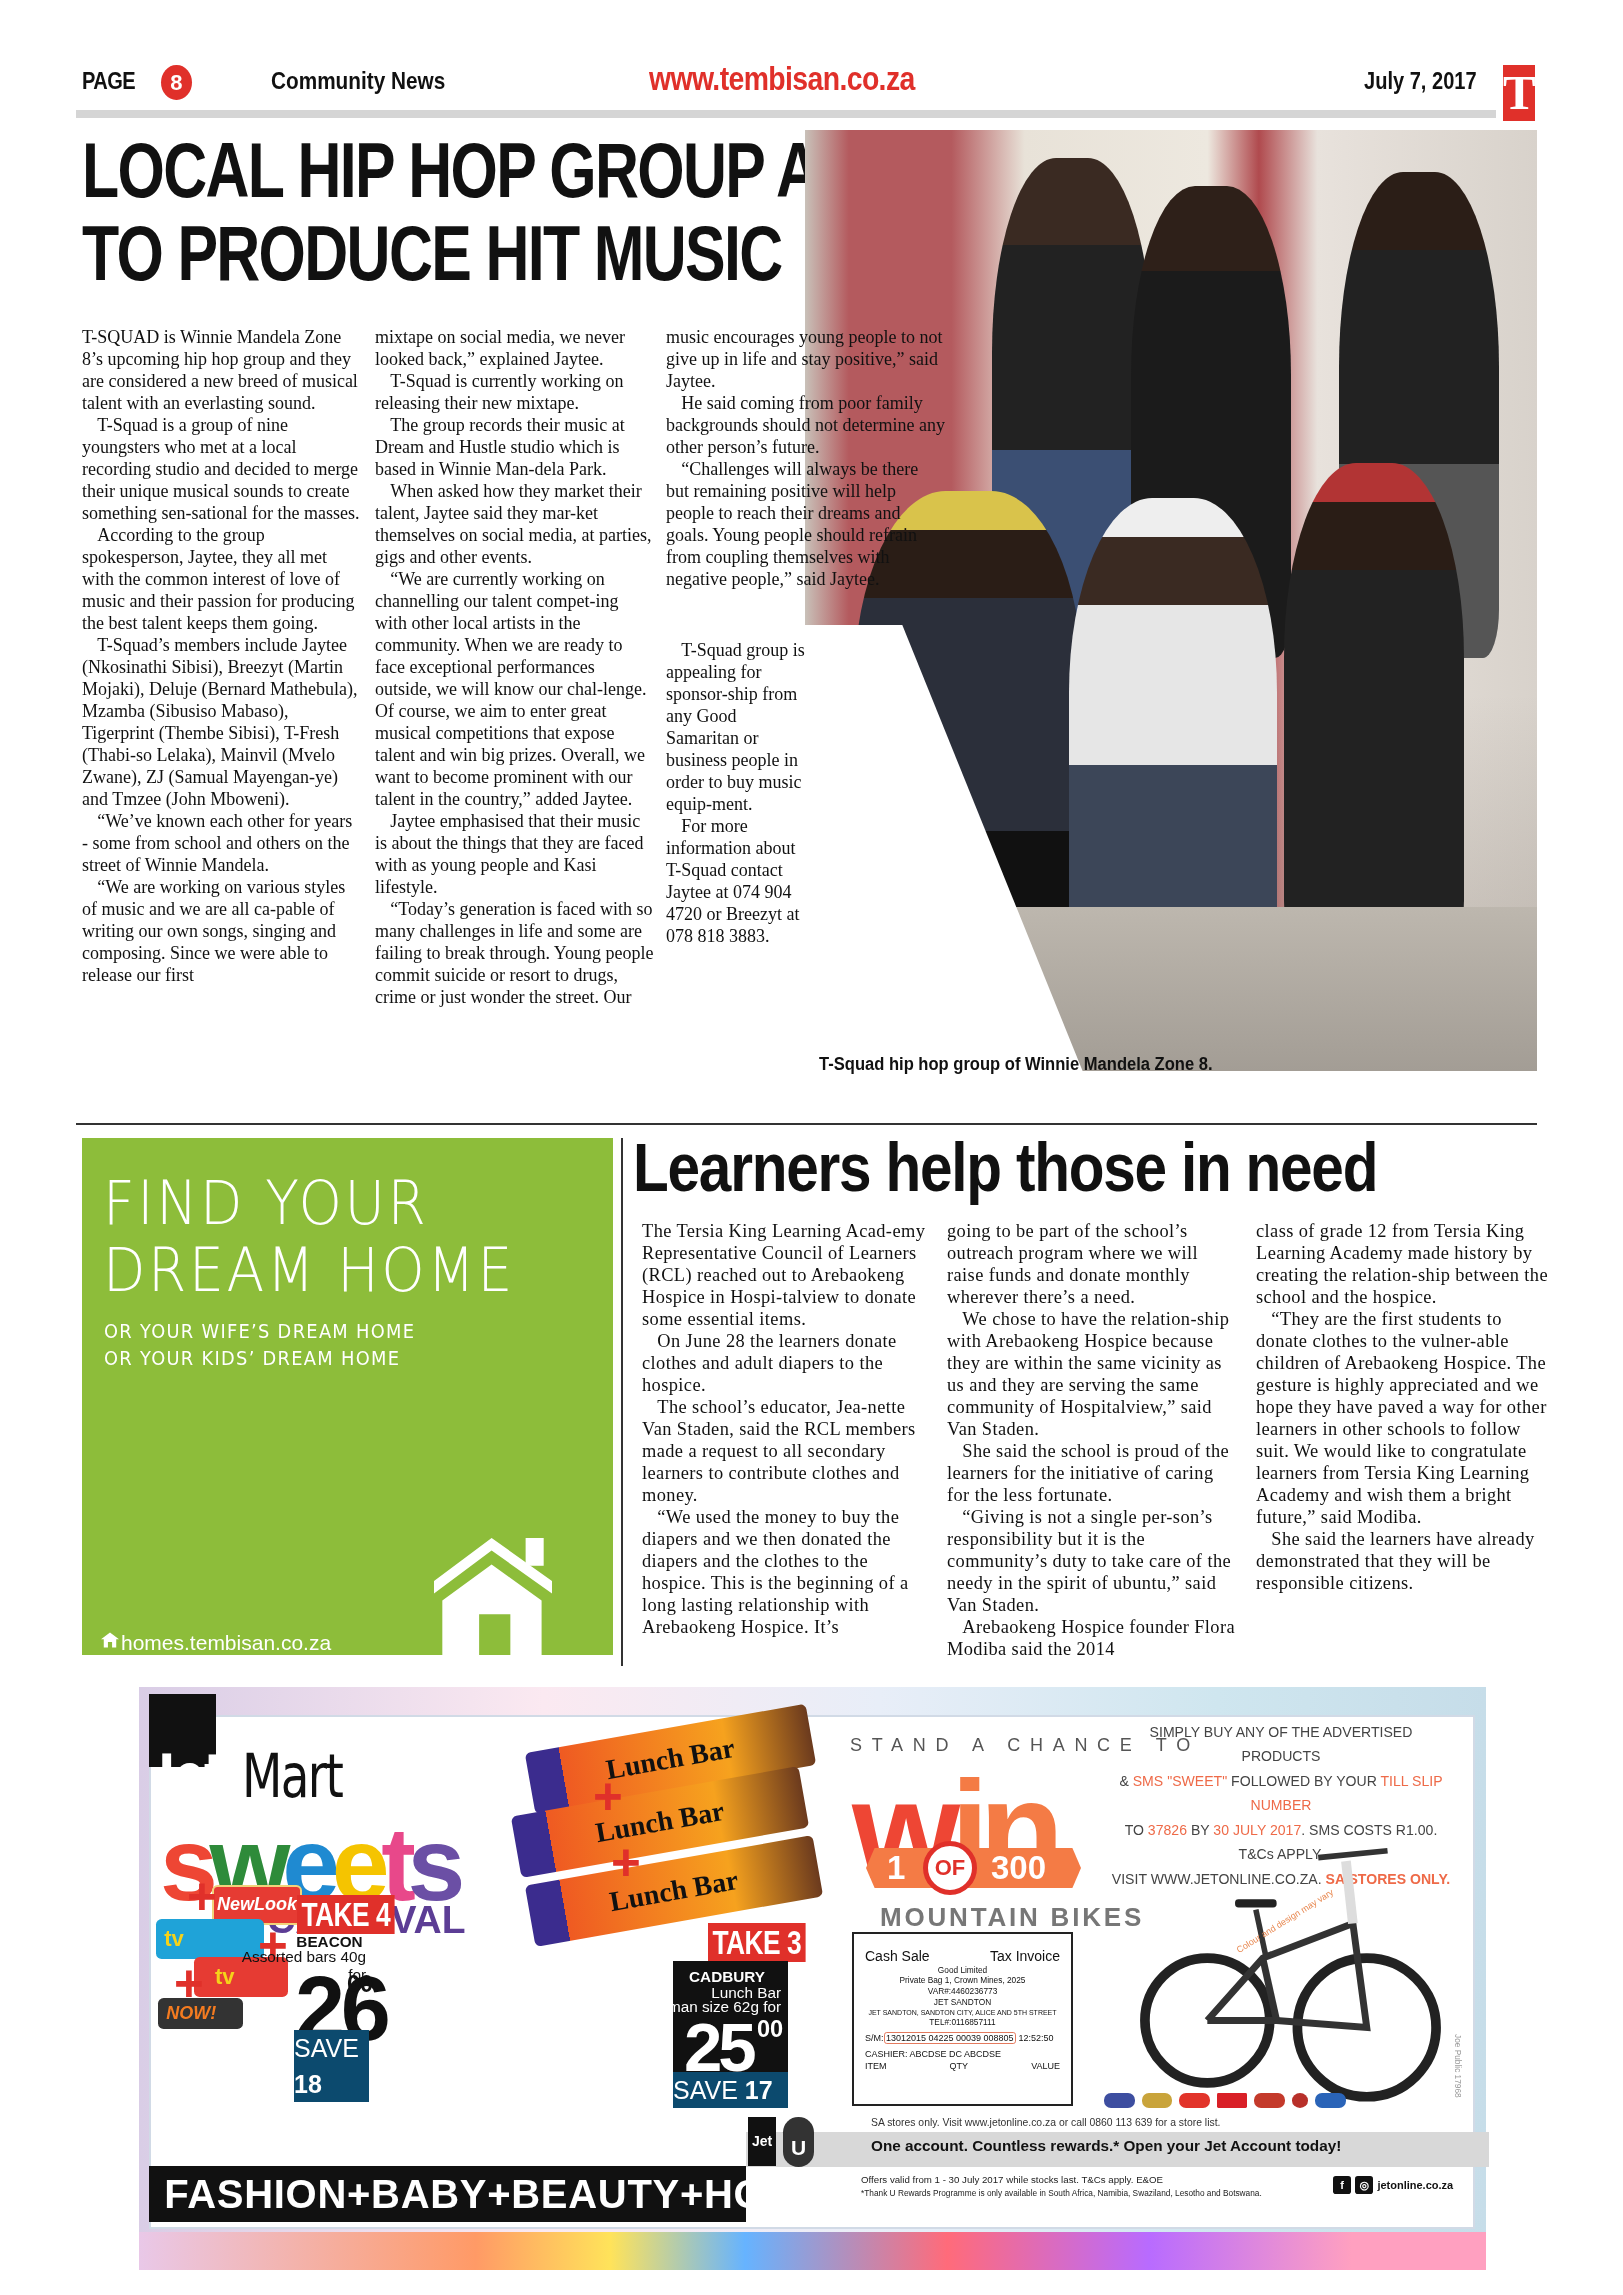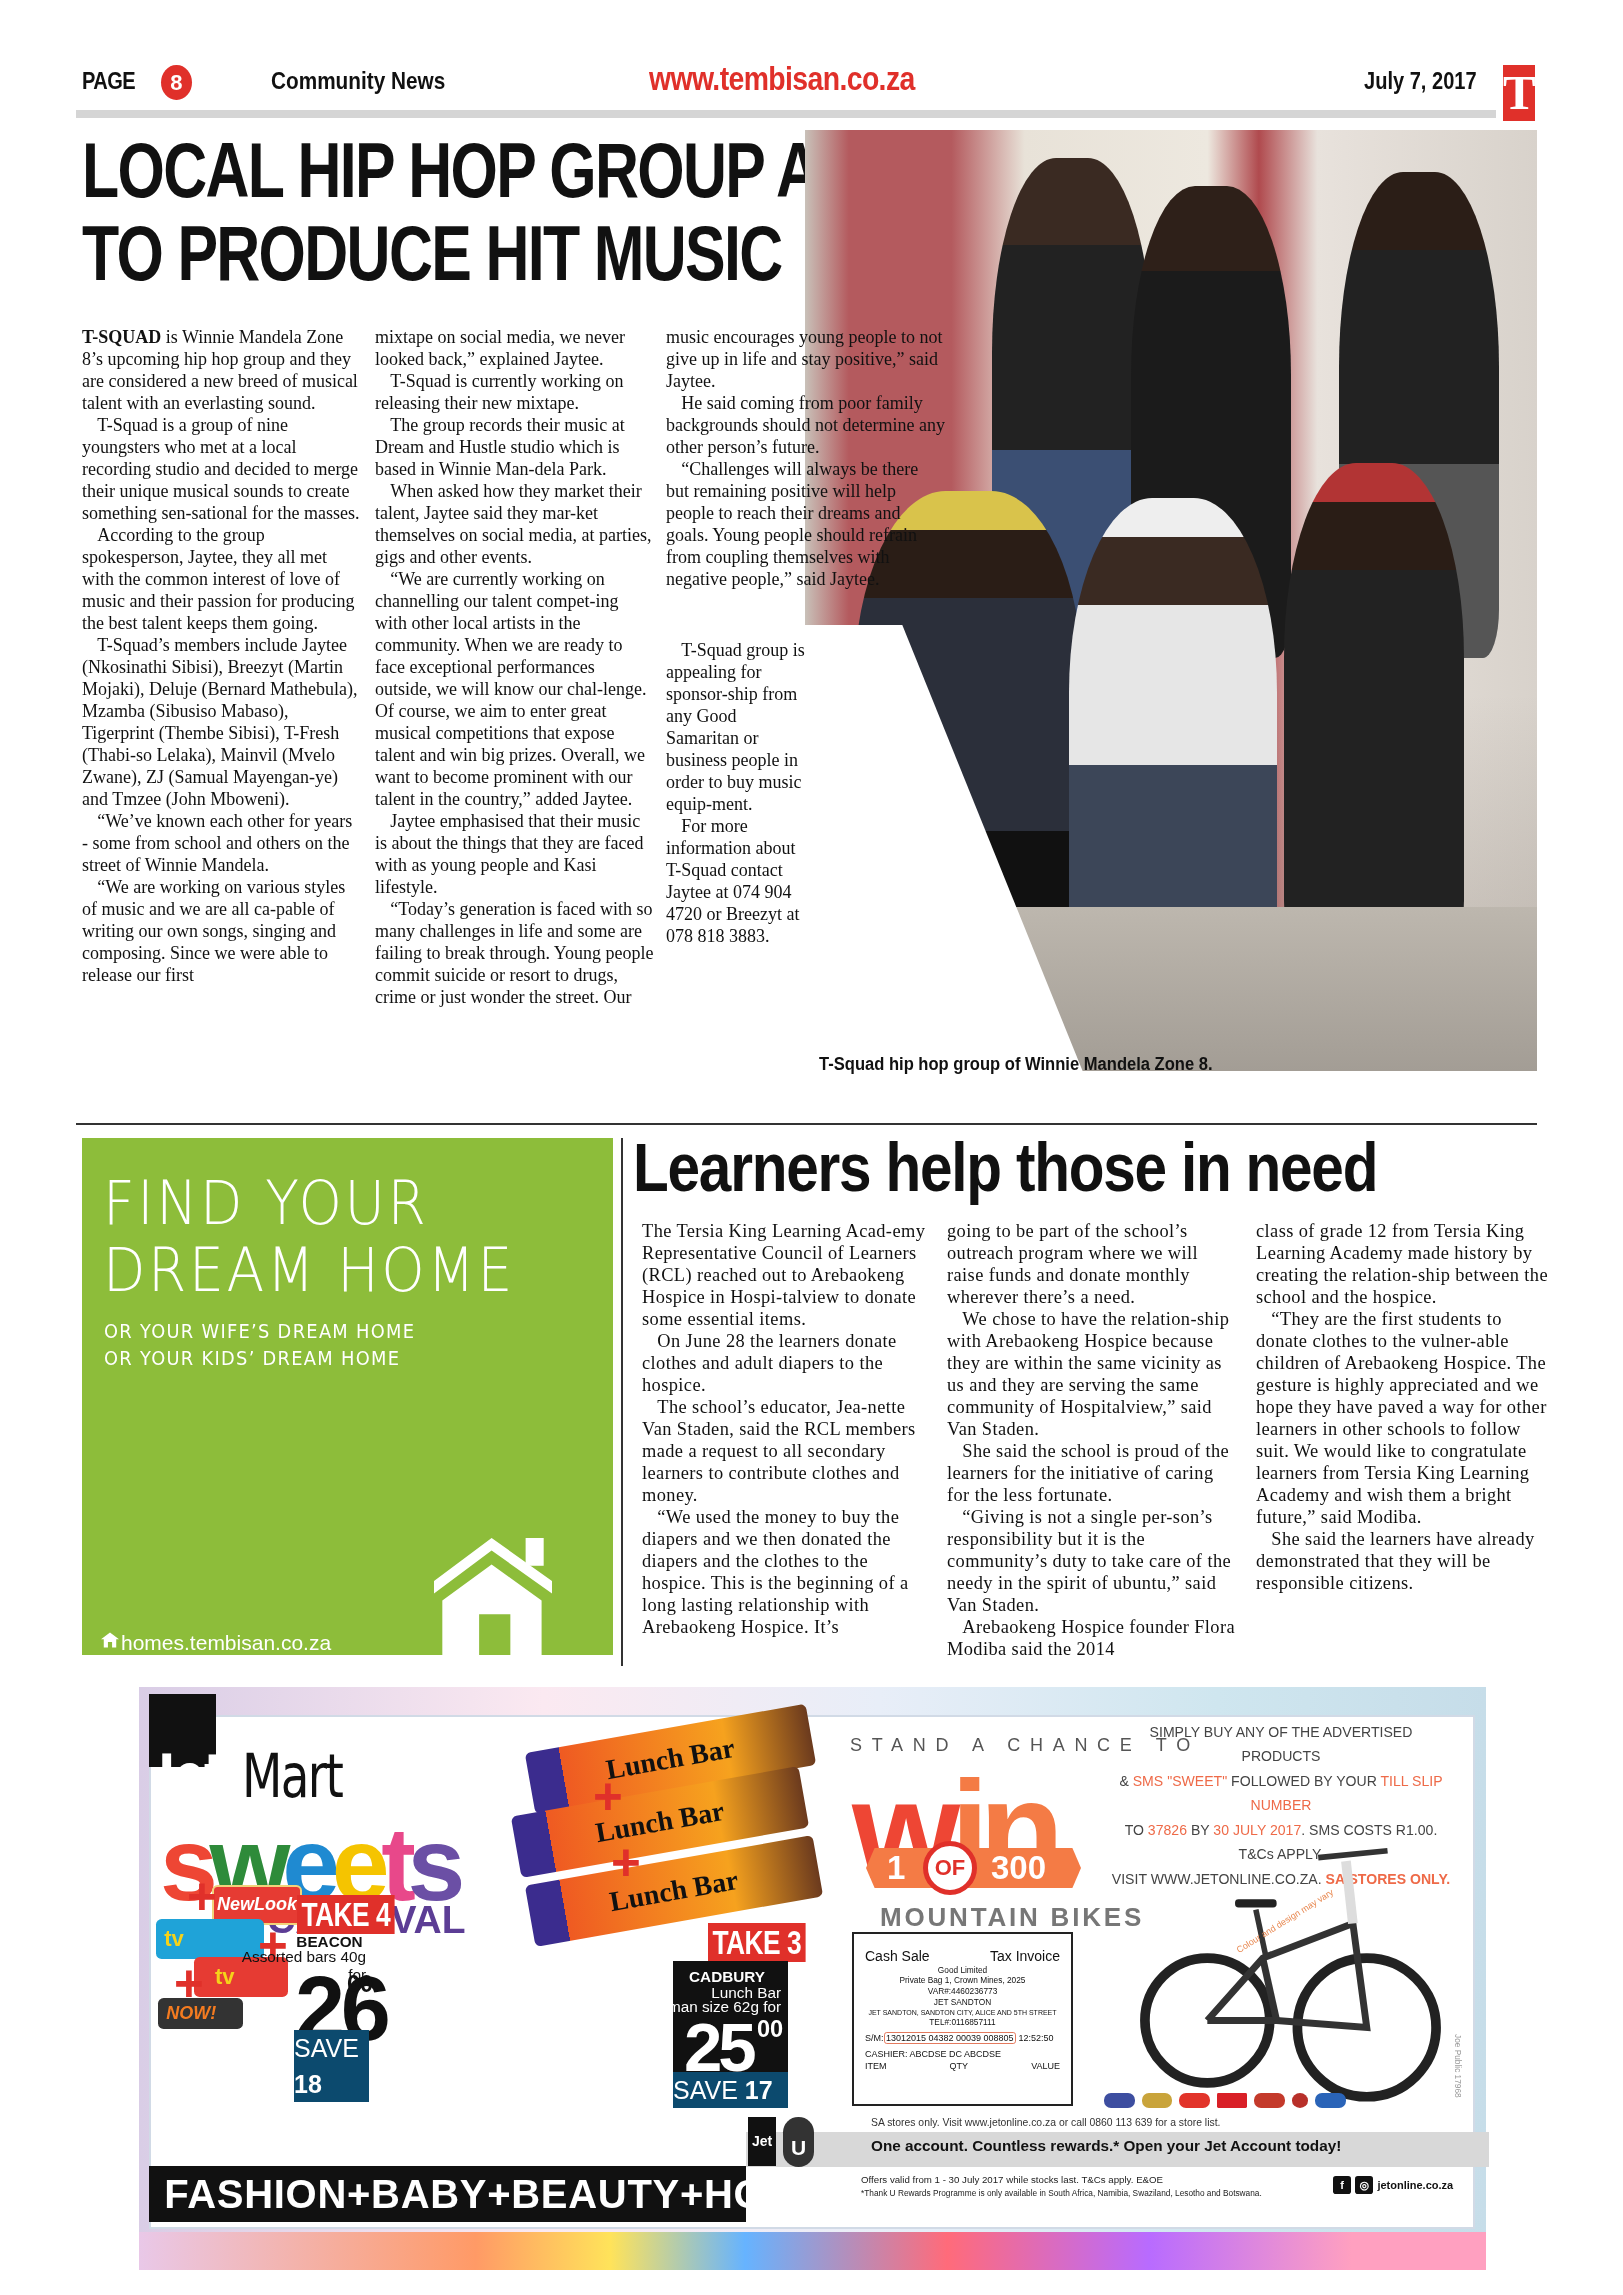--- a/index.html
+++ b/index.html
@@ -14,21 +14,21 @@
   .hdr-date{left:1364px;top:68px;font:bold 23.6px "Liberation Sans",sans-serif;transform:scaleX(.85);transform-origin:left}
   .hdr-logo{left:1503px;top:65px;width:32px;height:56px;background:#e0302a;color:#fff;font:bold 49px "Liberation Serif",serif;text-align:center;line-height:56px}
   .hdr-rule{left:76px;top:110px;width:1420px;height:8.3px;background:#d5d5d5}
   
   .headline{left:82px;top:130px;width:972px;font:bold 78px/1.05 "Liberation Sans",sans-serif;letter-spacing:-2.1px;transform:scaleX(.78);transform-origin:left top;white-space:nowrap}
   .headline div{height:83px}
   
   .col{font-size:18px;line-height:22px;text-align:left;color:#111}
   .col p{text-indent:0}
   .col p+p{text-indent:15.3px}
-  .col b{font-weight:bold}
+  .col b{font-weight:normal}
   .col1{left:82px;top:326px;width:279px}
   .col2{left:375px;top:326px;width:279px}
   .col3{left:666px;top:326px;width:279px}
   .col3-narrow{left:666px;top:639px;width:139px}
   
   .photo{left:805px;top:130px;width:732px;height:941px;overflow:hidden;
     background:
       linear-gradient(180deg,rgba(0,0,0,0) 60%,rgba(120,110,100,.35) 100%),
       linear-gradient(90deg,#c9c1b9 0%,#b45a5e 6%,#b45a5e 20%,#e8e2d8 30%,#ede8df 55%,#b04a4e 62%,#e8e2dc 70%,#d8d2cb 100%)}
   .photo-mask{left:805px;top:625px;width:278px;height:447px;background:#fff;clip-path:polygon(0 0,0 100%,100% 100%,35% 0)}
@@ -255,21 +255,21 @@
   <div class="rrow rhead">
       <span>Cash Sale</span>
       <span>Tax Invoice</span>
     </div>
   <div class="c">Good Limited</div>
   <div class="c">Private Bag 1, Crown Mines, 2025</div>
   <div class="c">VAR#:4460236773</div>
   <div class="c">JET SANDTON</div>
   <div class="c" style="font-size:7px">JET SANDTON, SANDTON CITY, ALICE AND 5TH STREET</div>
   <div class="c">TEL#:0116857111</div>
-  <div style="margin-top:5.6px;font-size:9px"><span>S/M:</span><span class="sm-hl">13012015 04382 00039 008805</span> <span>12:52:50</span></div>
+  <div style="margin-top:5.6px;font-size:9px"><span>S/M:</span><span class="sm-hl">13012015 04225 00039 008805</span> <span>12:52:50</span></div>
   <div style="margin-top:4.2px;font-size:9px">CASHIER: ABCDSE DC ABCDSE</div>
   <div class="rrow" style="font-size:9px">
       <span>ITEM</span>
       <span>QTY</span>
       <span>VALUE</span>
     </div>
 </div>
 
 <div class="abs win-copy">
   <div>SIMPLY BUY ANY OF THE ADVERTISED PRODUCTS</div>

